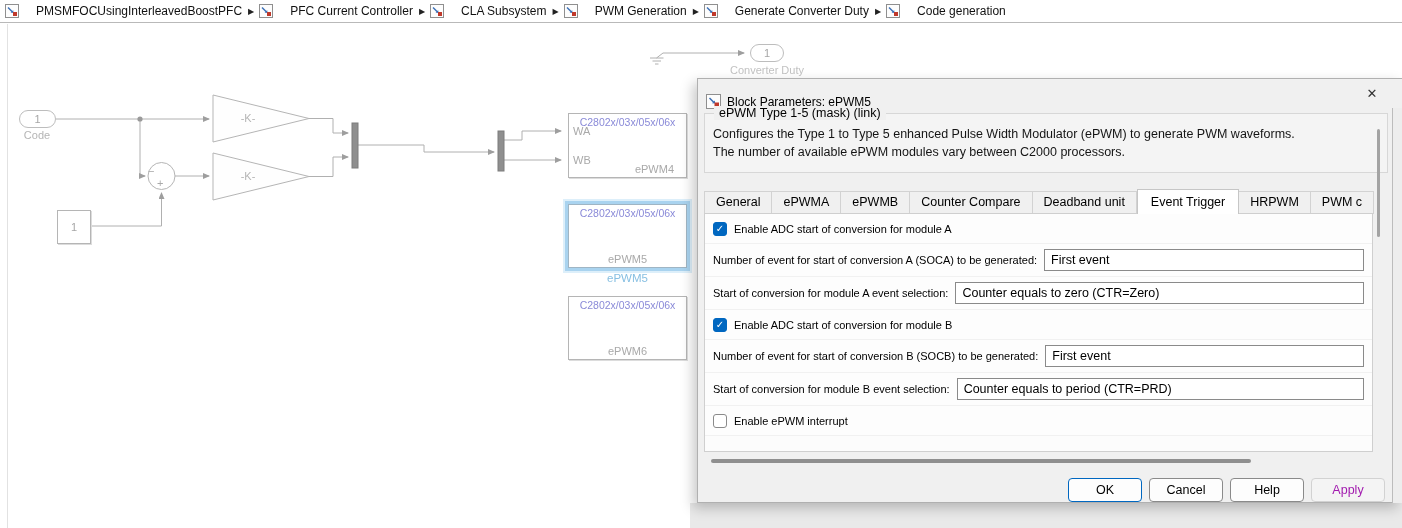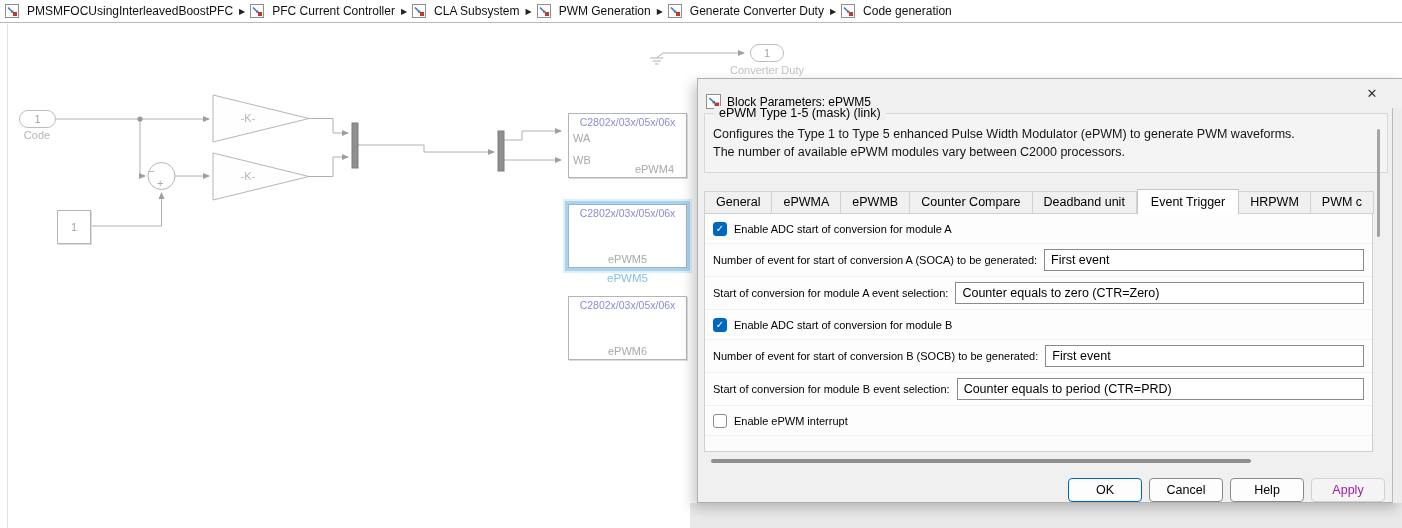--- a/index.html
+++ b/index.html
@@ -3,21 +3,21 @@
 <meta charset="utf-8">
 <style>
   * { margin:0; padding:0; box-sizing:border-box; }
   html,body { width:1402px; height:528px; overflow:hidden; background:#fff;
               font-family:"Liberation Sans", sans-serif; }
 
   
   #breadcrumb { position:absolute; left:0; top:0; width:1402px; height:23px;
     background:#fff; border-bottom:1px solid #b9b9b9; display:flex; align-items:center;
     padding-left:5px; font-size:12px; color:#111; white-space:nowrap; z-index:5; }
-  .crumb { display:flex; align-items:center; gap:8px; cursor:pointer; }
+  .crumb { display:flex; align-items:center; gap:17px; cursor:pointer; }
   .crumb-sep { font-size:8px; color:#222; margin:0 5px 0 6px; }
   .sub-icon { width:14px; height:14px; display:inline-block; }
 
   
   #canvas { position:absolute; left:0; top:24px; width:1402px; height:504px; background:#fff; }
   #canvas-left-edge { position:absolute; left:7px; top:24px; width:1px; height:504px; background:#e2e2e2; }
   #wires { position:absolute; left:0; top:0; width:1402px; height:528px; z-index:1; pointer-events:none; }
 
   .dtext { position:absolute; color:#b5b5b5; font-size:11px; z-index:2; }
   .oval { position:absolute; background:#fff; border:1px solid #bdbdbd; border-radius:9px;
@@ -188,21 +188,21 @@
 <div class="dtext" style="left:148px; top:165px; font-size:11px; color:#a9a9a9;">−</div>
 <div class="dtext" style="left:157px; top:177px; font-size:11px; color:#a9a9a9;">+</div>
 
 <div class="dtext" style="left:223px; top:112px; width:50px; text-align:center;">-K-</div>
 <div class="dtext" style="left:223px; top:170px; width:50px; text-align:center;">-K-</div>
 
 <div class="blk" style="left:57px; top:210px; width:34px; height:34px; text-align:center; line-height:32px; font-size:11px; color:#a6a6a6;">1</div>
 
 <div class="blk" style="left:568px; top:113px; width:119px; height:65px;">
   <div class="chip">C2802x/03x/05x/06x</div>
-  <div class="portlbl" style="top:18px;">WA</div>
+  <div class="portlbl" style="top:11px;">WA</div>
   <div class="portlbl" style="top:40px;">WB</div>
   <div class="blkname" style="width:auto; right:12px;">ePWM4</div>
 </div>
 <div class="blocklabel" style="left:568px; top:164px; width:119px;margin-top:36px;">ePWM4A1</div>
 
 <div class="blk" id="epwm5-block" style="left:568px; top:204px; width:119px; height:64px;">
   <div class="chip">C2802x/03x/05x/06x</div>
   <div class="blkname">ePWM5</div>
 </div>
 <div class="blocklabel" style="left:568px; top:272px; width:119px; color:#86bfe2;">ePWM5</div>

